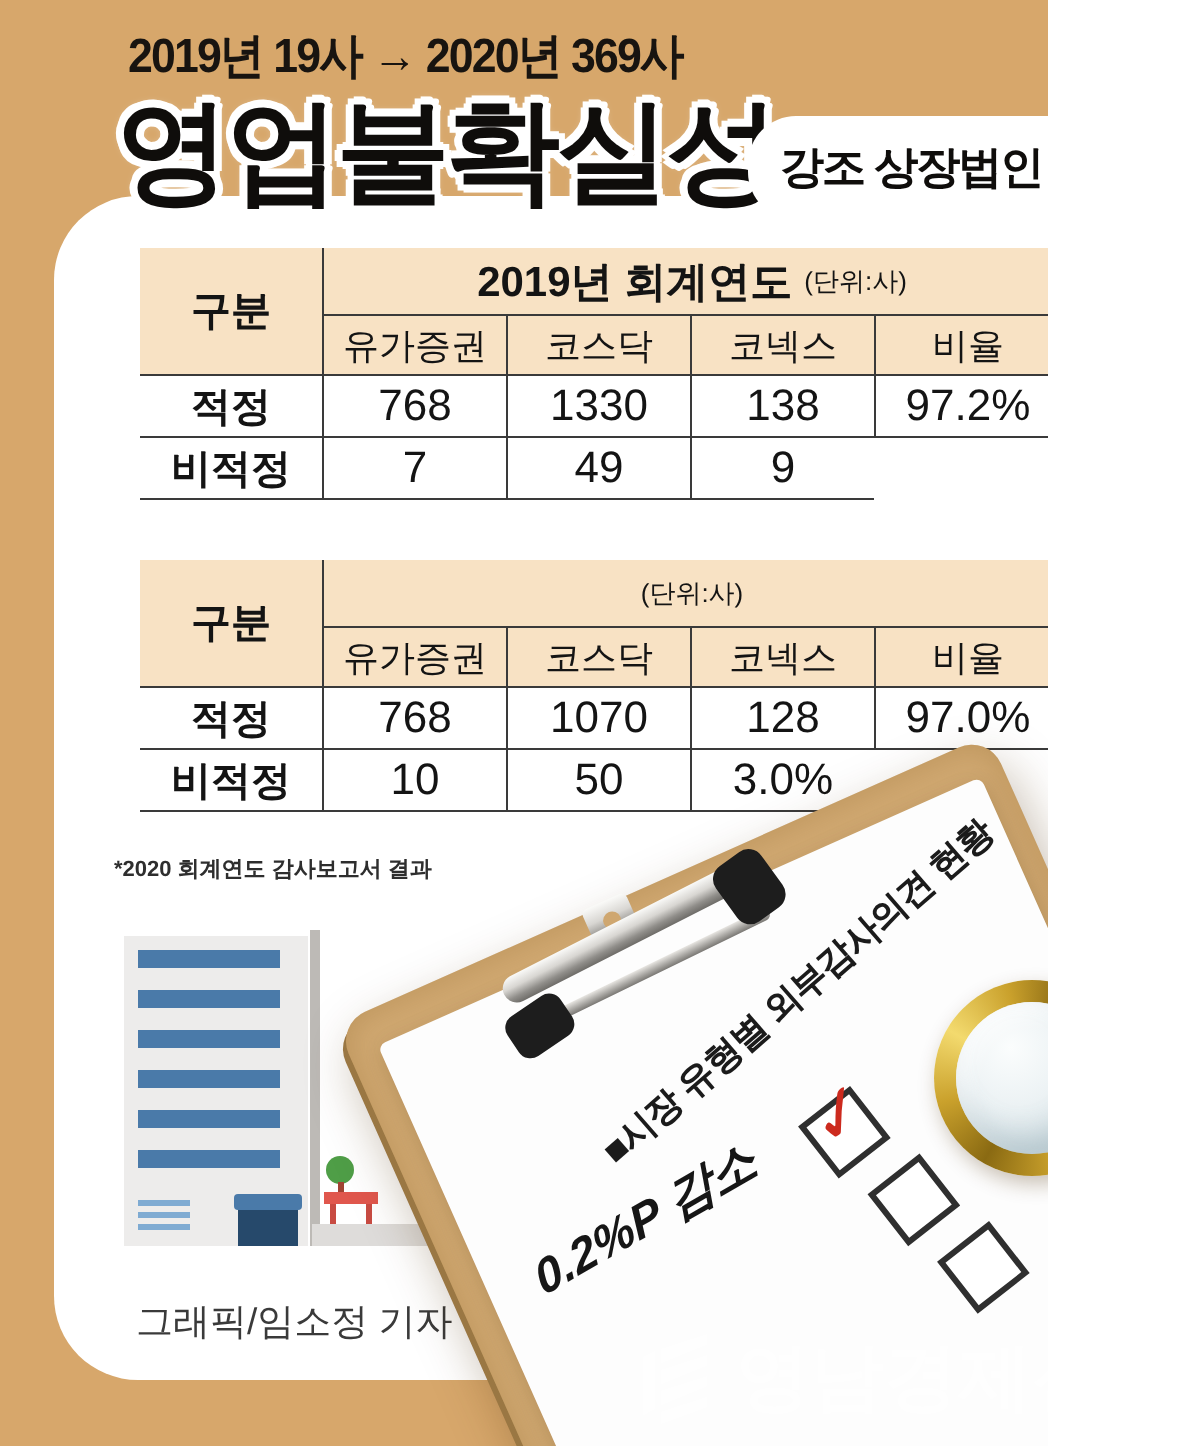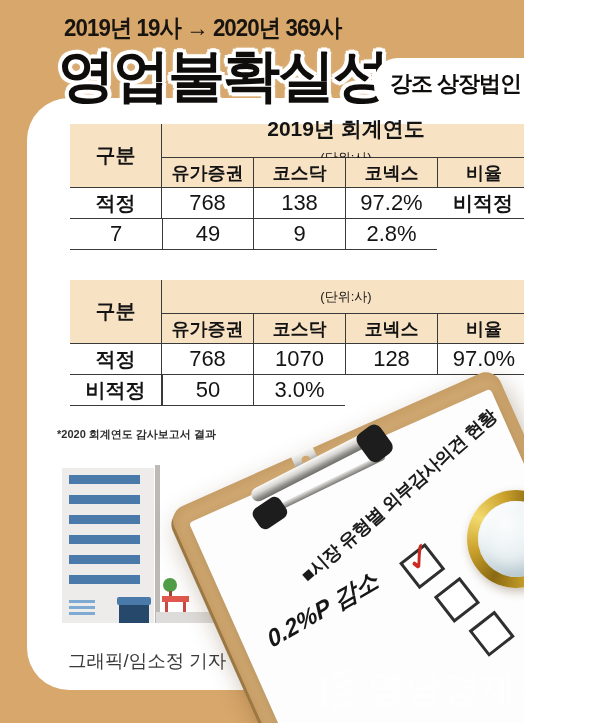--- a/index.html
+++ b/index.html
@@ -24,23 +24,23 @@
 
   
   .itable { left:70px; width:460px; display:grid; z-index:3;
             grid-template-columns:92px 91px 92px 92px 93px; grid-template-rows:34px 30px 31px 31px; }
   .t1 { top:124px; } .t2 { top:280px; }
   .cell { display:flex; align-items:center; justify-content:center; background:#fff; color:#141414; font-size:22px; }
   .hd   { background:#f8e2c4; }
   .bb   { border-bottom:1.5px solid #3a3a3a; }
   .vl   { border-left:1.5px solid #3a3a3a; }
   .gubun { grid-column:1; grid-row:1/3; border-right:1.5px solid #3a3a3a; font-weight:700; font-size:20px; }
-  .ttl   { grid-column:2/6; grid-row:1; font-weight:700; font-size:21px; gap:6px;flex-direction:column; }
+  .ttl   { grid-column:2/6; grid-row:1; font-weight:700; font-size:21px; gap:6px; }
   .ttl .unit { font-size:13px; font-weight:400; }
-  .sub   { grid-row:2; font-weight:700; font-size:18px; }
+  .sub   { grid-row:2; font-weight:400; font-size:18px; }
   .rowlab{ border-right:1.5px solid #3a3a3a; font-weight:700; font-size:20px; }
 
   .footnote { left:57px; top:427px; font-size:11px; font-weight:600; color:#2e2e2e; z-index:3; }
   .credit   { left:68px; top:648px; font-size:18.5px; color:#3a3a3a; z-index:3; }
 
   
   .building { left:62px; top:465px; width:130px; height:160px; z-index:2; }
   .b-pole { left:93px; top:0; width:5px; height:158px; background:#bdbab6; }
   .b-body { left:0; top:3px; width:92px; height:155px; background:#edeceb; }
   .b-bar  { left:7px; width:71px; height:9px; background:#4a7aa9; }
@@ -121,44 +121,45 @@
     <div class="cell hd bb ttl">
       <span>2019년 회계연도</span>
       <span class="unit">(단위:사)</span>
     </div>
     <div class="cell hd bb sub">유가증권</div>
     <div class="cell hd bb sub vl">코스닥</div>
     <div class="cell hd bb sub vl">코넥스</div>
     <div class="cell hd bb sub vl">비율</div>
     <div class="cell bb rowlab">적정</div>
     <div class="cell bb">768</div>
+    <div class="cell bb vl">1330</div>
     <div class="cell bb vl">138</div>
     <div class="cell bb vl">97.2%</div>
     <div class="cell bb rowlab">비적정</div>
     <div class="cell bb">7</div>
     <div class="cell bb vl">49</div>
     <div class="cell bb vl">9</div>
-    <div class="cell bb vl">2.8%</div>
   </div>
 
   <div class="abs itable t2">
     <div class="cell hd bb gubun">구분</div>
     <div class="cell hd bb ttl">
       <span class="unit">(단위:사)</span>
     </div>
     <div class="cell hd bb sub">유가증권</div>
     <div class="cell hd bb sub vl">코스닥</div>
     <div class="cell hd bb sub vl">코넥스</div>
     <div class="cell hd bb sub vl">비율</div>
     <div class="cell bb rowlab">적정</div>
     <div class="cell bb">768</div>
     <div class="cell bb vl">1070</div>
     <div class="cell bb vl">128</div>
     <div class="cell bb vl">97.0%</div>
     <div class="cell bb rowlab">비적정</div>
+    <div class="cell bb">10</div>
     <div class="cell bb vl">50</div>
     <div class="cell bb vl">3.0%</div>
   </div>
 
   <div class="abs footnote">*2020 회계연도 감사보고서 결과</div>
   <div class="abs credit">그래픽/임소정 기자</div>
 
   <div class="abs building">
     <div class="abs b-pole"></div>
     <div class="abs b-body"></div>

